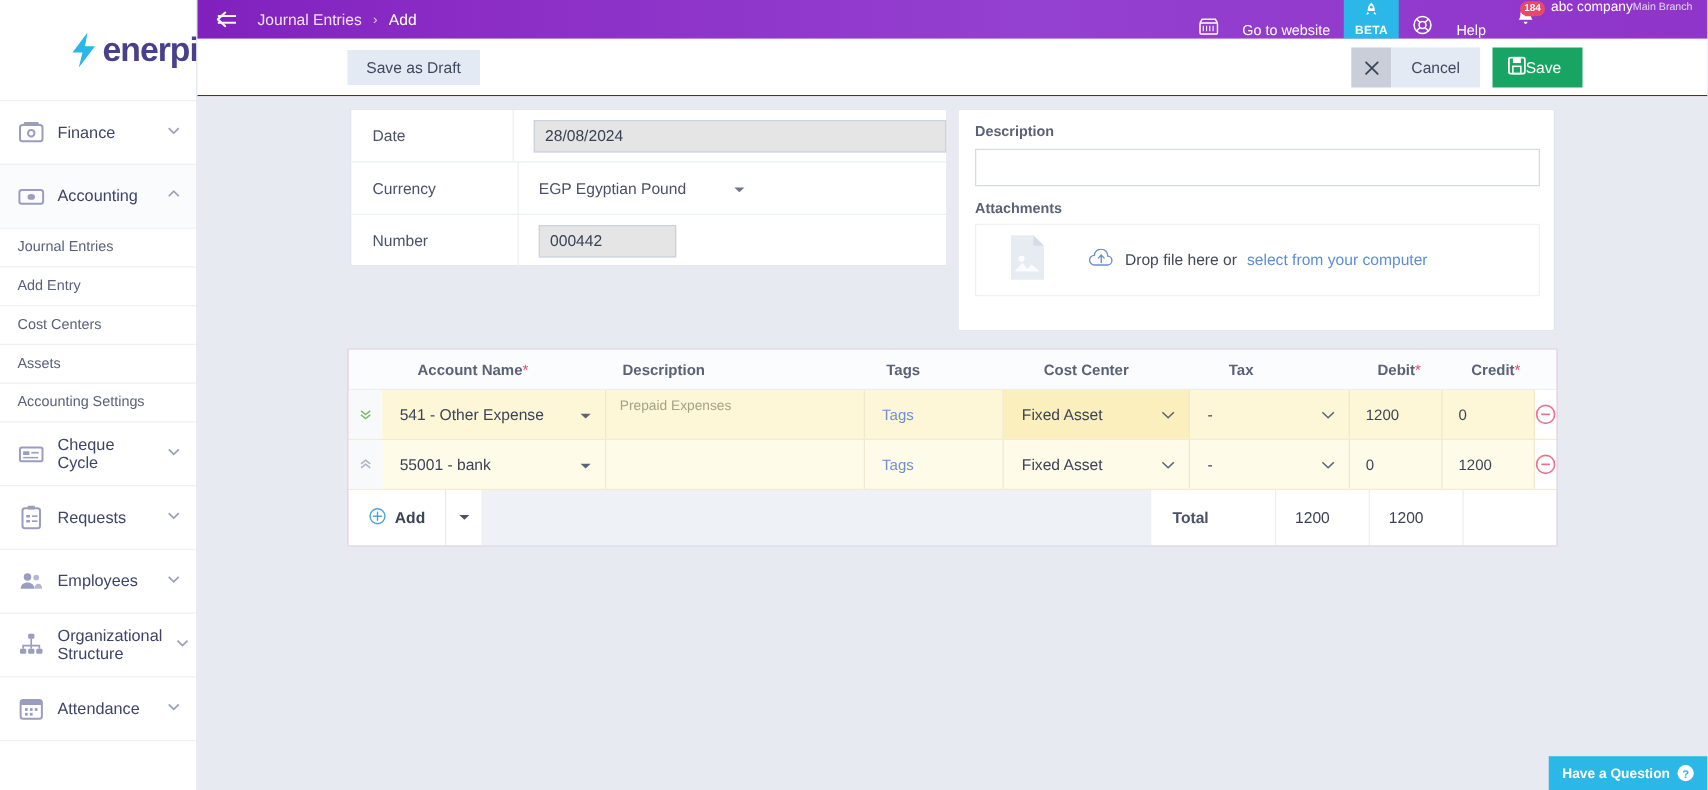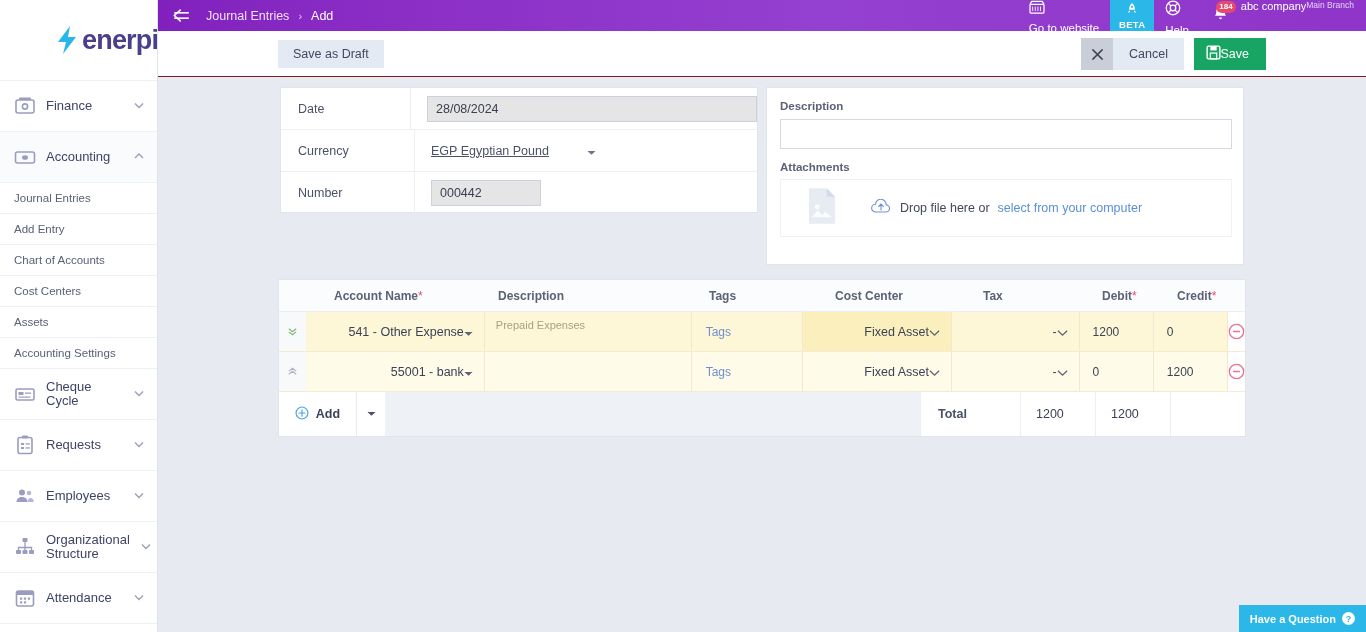--- a/index.html
+++ b/index.html
@@ -52,21 +52,21 @@
     width: 1208px; height: 31px;
     background: linear-gradient(90deg,#8021bd 0%,#8b2ec6 20%,#9440d0 55%,#8f35c9 100%);
     display: flex; align-items: center;
     color: #fff;
   }
   #backBtn { padding: 0 14px 0 14px; display:flex; align-items:center; cursor:pointer;}
   .crumb { font-size: 12.5px; color:#f0e3fa; cursor:pointer; }
   .crumb.cur { color:#ffffff; }
   .crumb-sep { margin: 0 9px; font-size: 11px; color:#e3cdf4; }
   .tb-right { margin-left: auto; display:flex; align-items:stretch; height:31px; }
-  .tb-item { display:flex; align-items:flex-start; gap:6px; padding:0 11px; font-size:11.5px; cursor:pointer;flex-direction:column; }
+  .tb-item { display:flex; align-items:flex-end; gap:19px; padding:0 11px; font-size:11.5px; cursor:pointer; }
   .beta-box {
     background:#2bb8e8; width:44px; height:31px;
     display:flex; flex-direction:column; align-items:center; justify-content:center;
     cursor:pointer;
   }
   .beta-txt { font-size:9.5px; font-weight:700; letter-spacing:.3px; line-height:1;}
   .bell-wrap { position:relative; padding:0 10px 0 12px; display:flex; align-items:center; cursor:pointer;}
   .bell-badge {
     position:absolute; top:1px; left:16px;
     background:#e8486a; color:#fff; font-size:8px; font-weight:700;
@@ -120,21 +120,21 @@
   }
   .fval { flex:1; display:flex; align-items:center; padding-left:0; position:relative; }
   .inp {
     border:1px solid #ccd2dd; background:#e5e5e5; height:26px;
     font-size:12.5px; color:#3a4054; padding:0 8px;
     font-family:inherit; outline:none;
   }
   #dateInput { width:330px; margin-left:16px; }
   #numberInput { width:110px; margin-left:16px; }
   .selwrap { margin-left:16px; width:165px; display:flex; align-items:center; justify-content:space-between; cursor:pointer;}
-  .selwrap .sv { font-size:12.5px; color:#4b5268;text-decoration:underline; }
+  .selwrap .sv { font-size:12.5px; color:#4b5268; }
 
   
   #descCard { position:absolute; left:608px; top:10px; width:478px; height:178px; padding:12px 13px 10px; }
   .sec-lbl { font-size:11.5px; color:#5b6276; font-weight:700; margin-bottom:7px; }
   #descInput {
     width:452px; height:30px; border:1px solid #d4d9e2; background:#fff;
     font-family:inherit; font-size:12.5px; padding:0 8px; outline:none;
   }
   .att-lbl { font-size:11.5px; color:#5b6276; font-weight:700; margin:12px 0 6px; }
   #dropzone {
@@ -148,21 +148,21 @@
   
   #tableCard { position:absolute; left:120px; top:202px; width:968px; background:#f9a8d4; border:1px solid #e0e4ec;}
   .thead { display:flex; height:32px; align-items:center; background:#fbfcfd; border-bottom:1px solid #eceff4;}
   .th { font-size:12px; color:#5b6276; font-weight:700; }
   .req { color:#e8486a; font-size:12px; }
   .trow { display:flex; height:40px; align-items:stretch; background:#fdf6d7; border-bottom:1px solid #f3ecd0; }
   .trow.r2 { background:#fefbe8; }
   .handle { width:27px; display:flex; align-items:center; justify-content:center; background:#f8f9fb; }
   .cell { display:flex; align-items:center; position:relative; border-right:1px solid #f0e9cd; }
   .cell.plain { border-right:none; }
-  .cellsel { display:flex; align-items:center; justify-content:flex-end; width:100%; height:100%; padding:0 11px 0 14px; cursor:pointer; }
+  .cellsel { display:flex; align-items:center; justify-content:space-between; width:100%; height:100%; padding:0 11px 0 14px; cursor:pointer; }
   .cellsel .cv { font-size:12.5px; color:#3c4356; }
   .celltxt { font-size:12px; color:#3c4356; padding-left:13px; }
   .ph { font-size:11px; color:#a9a183; padding-left:11px; align-self:flex-start; margin-top:7px; }
   .tagslink { font-size:12px; color:#6f8fd0; padding-left:14px; cursor:pointer; }
   .delcell { flex:1; display:flex; align-items:center; justify-content:center; background:#fff; }
   .trow.r2 .delcell { background:#fff; }
 
   #addRow { display:flex; height:44px; background:#eef1f6; align-items:stretch; }
   #addBtn {
     width:78px; background:#fff; display:flex; align-items:center; justify-content:center;
@@ -224,21 +224,20 @@
     <span class="lbl">Accounting</span>
     <span class="chev">
       <svg viewBox="0 0 12 12" width="12" height="12">
           <path d="M2 8 L6 4 L10 8" fill="none" stroke="#9aa0b9" stroke-width="1.4"></path>
         </svg>
     </span>
   </div>
 
   <div class="nav-sub">Journal Entries</div>
   <div class="nav-sub">Add Entry</div>
-  <div class="nav-sub">Chart of Accounts</div>
   <div class="nav-sub">Cost Centers</div>
   <div class="nav-sub">Assets</div>
   <div class="nav-sub">Accounting Settings</div>
 
   <div class="nav-group">
     <span class="ico"><svg viewBox="0 0 22 22" width="22" height="22">
           <rect x="2" y="6" width="18" height="11" rx="1.5" fill="none" stroke="#9a9dc0" stroke-width="1.6"></rect>
           <rect x="4.5" y="9" width="5" height="3" fill="#9a9dc0"></rect>
           <rect x="11" y="9.5" width="6" height="1.3" fill="#9a9dc0"></rect>
           <rect x="4.5" y="13.5" width="12" height="1.2" fill="#9a9dc0"></rect>

